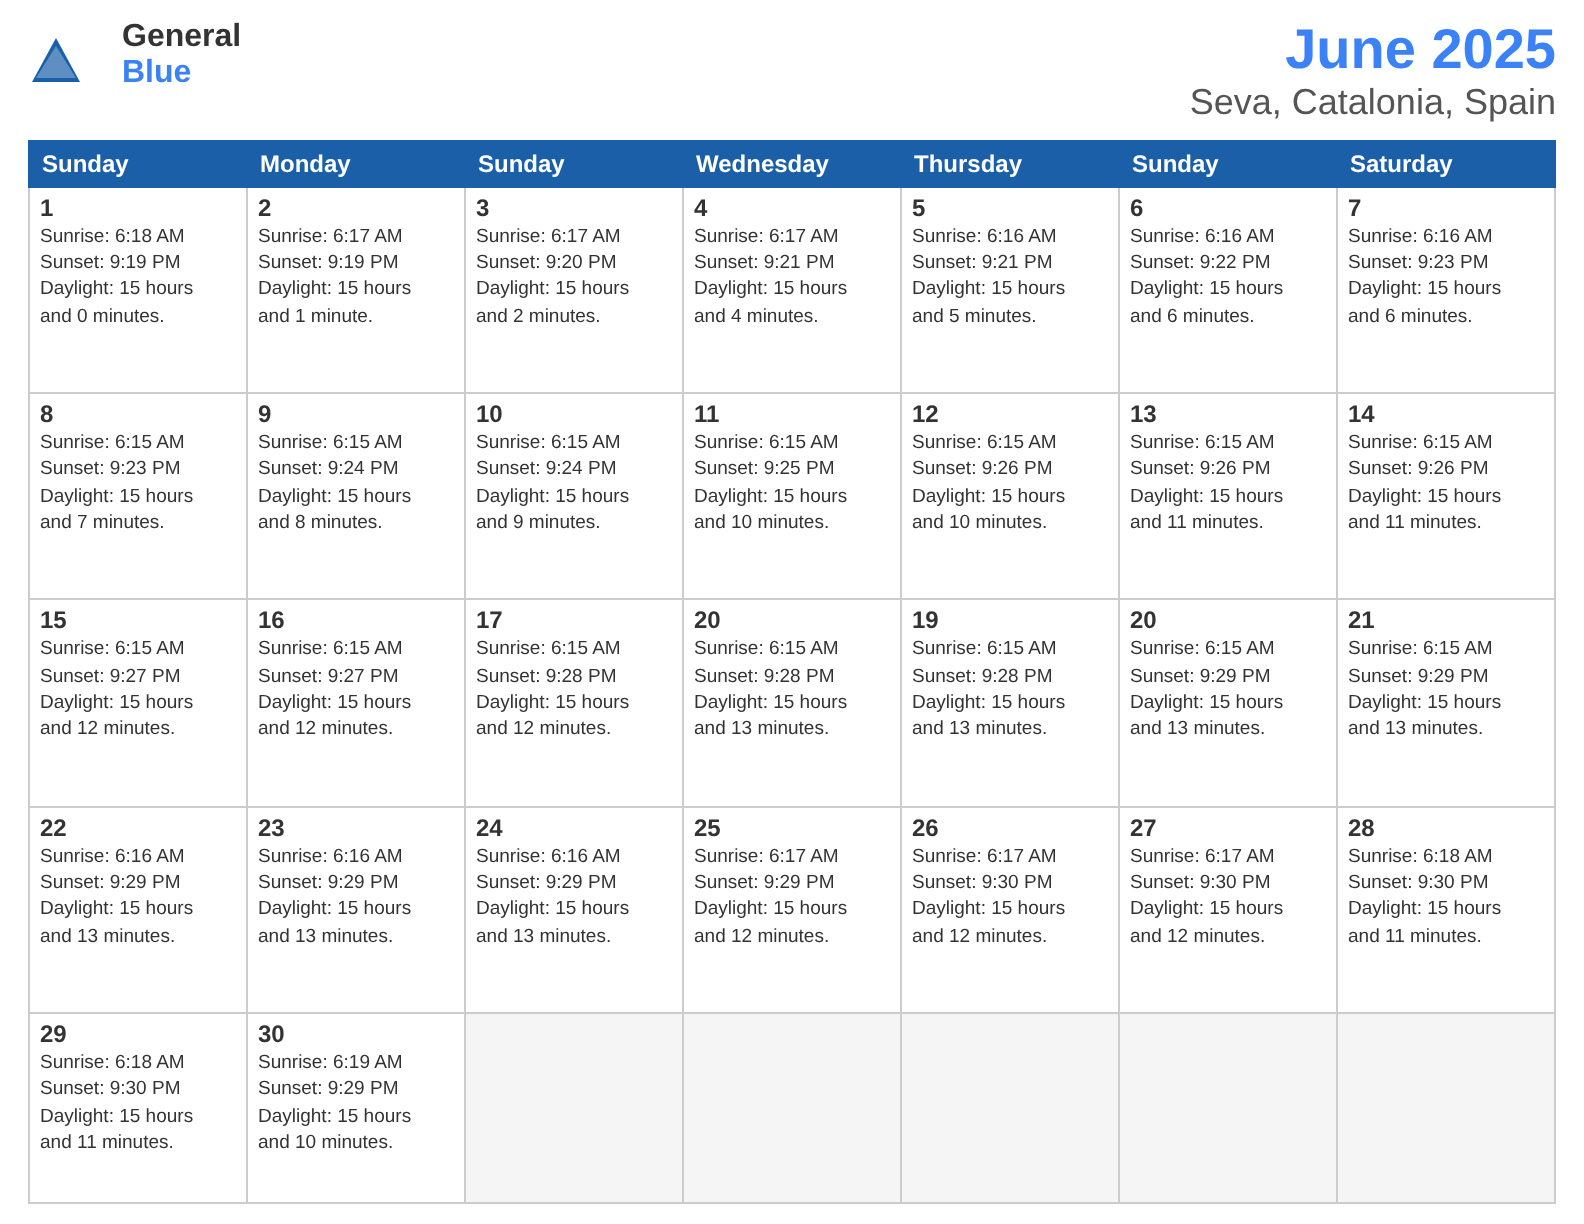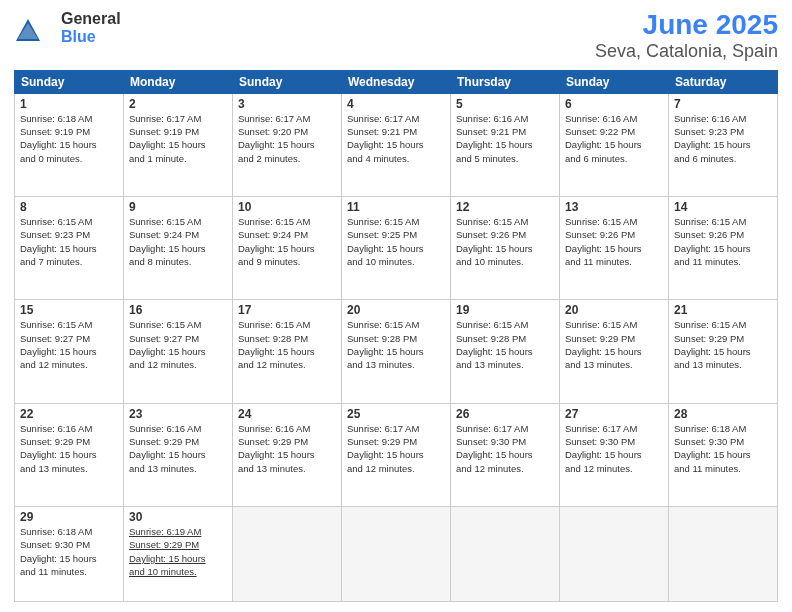--- a/index.html
+++ b/index.html
@@ -344,21 +344,21 @@
         <tr>
           <td>
             <span class="day-num">29</span>
             <div class="day-info" style="white-space: pre-line;">Sunrise: 6:18 AM
 Sunset: 9:30 PM
 Daylight: 15 hours
 and 11 minutes.</div>
           </td>
           <td>
             <span class="day-num">30</span>
-            <div class="day-info" style="white-space: pre-line; text-decoration: underline;">Sunrise: 6:19 AM
+            <div class="day-info" style="white-space: pre-line;">Sunrise: 6:19 AM
 Sunset: 9:29 PM
 Daylight: 15 hours
 and 10 minutes.</div>
           </td>
           <td class="empty"></td>
           <td class="empty"></td>
           <td class="empty"></td>
           <td class="empty"></td>
           <td class="empty"></td>
         </tr>

